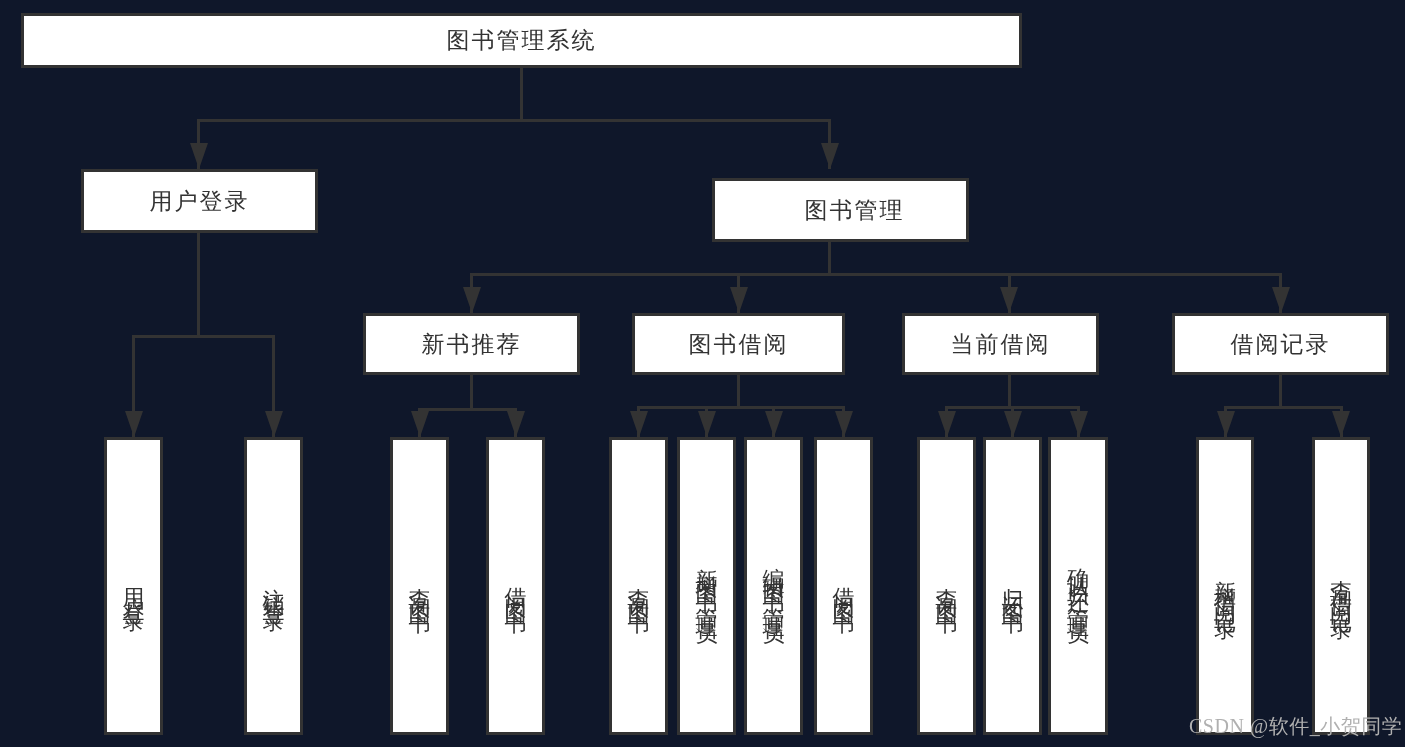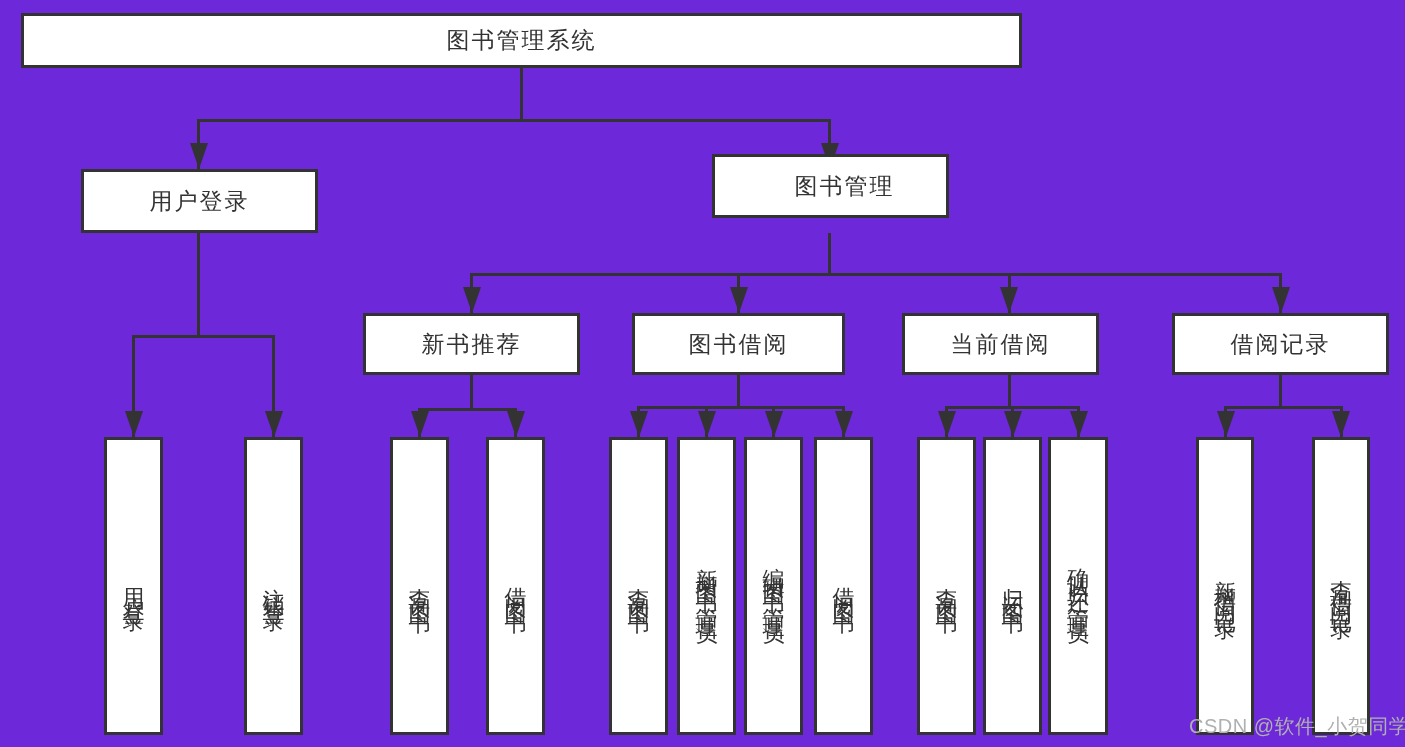--- a/index.html
+++ b/index.html
@@ -1,20 +1,20 @@
 <!DOCTYPE html>
 <html><head>
 <meta charset="utf-8">
 <style>
   html, body { margin:0; padding:0; background:#ffffff; }
   .canvas {
     position:relative;
     width:1405px; height:747px;
-    background:#6d28d9;
-    font-family:Liberation Sans, sans-serif;
+    background:#0f172a;
+    font-family:Liberation Serif, serif;
     overflow:hidden;
   }
   .box {
     position:absolute;
     box-sizing:border-box;
     border:3px solid #333333;
     background:#ffffff;
     display:flex;
     align-items:center;
     justify-content:center;
@@ -75,21 +75,21 @@
   <div class="box" style="left:21px; top:13px; width:1001px; height:55px;">图书管理系统</div>
 
   <div class="vline" style="left:520px; top:68px; height:54px;"></div>
   <div class="hline" style="left:197px; top:119px; width:634px;"></div>
   <div class="vline" style="left:197px; top:122px; height:47px;"></div>
   <div class="arrow" style="left:190px; top:143px;"></div>
   <div class="vline" style="left:828px; top:122px; height:47px;"></div>
   <div class="arrow" style="left:821px; top:143px;"></div>
 
   <div class="box" style="left:81px; top:169px; width:237px; height:64px;">用户登录</div>
-  <div class="box" style="left:712px; top:154px; width:237px; height:64px;padding-left:28px;">图书管理</div>
+  <div class="box" style="left:712px; top:178px; width:257px; height:64px;padding-left:28px;">图书管理</div>
 
   <div class="vline" style="left:197px; top:233px; height:105px;"></div>
   <div class="hline" style="left:132px; top:335px; width:143px;"></div>
   <div class="vline" style="left:132px; top:338px; height:99px;"></div>
   <div class="arrow" style="left:125px; top:411px;"></div>
   <div class="vline" style="left:272px; top:338px; height:99px;"></div>
   <div class="arrow" style="left:265px; top:411px;"></div>
 
   <div class="vline" style="left:828px; top:233px; height:43px;"></div>
   <div class="hline" style="left:470px; top:273px; width:812px;"></div>

